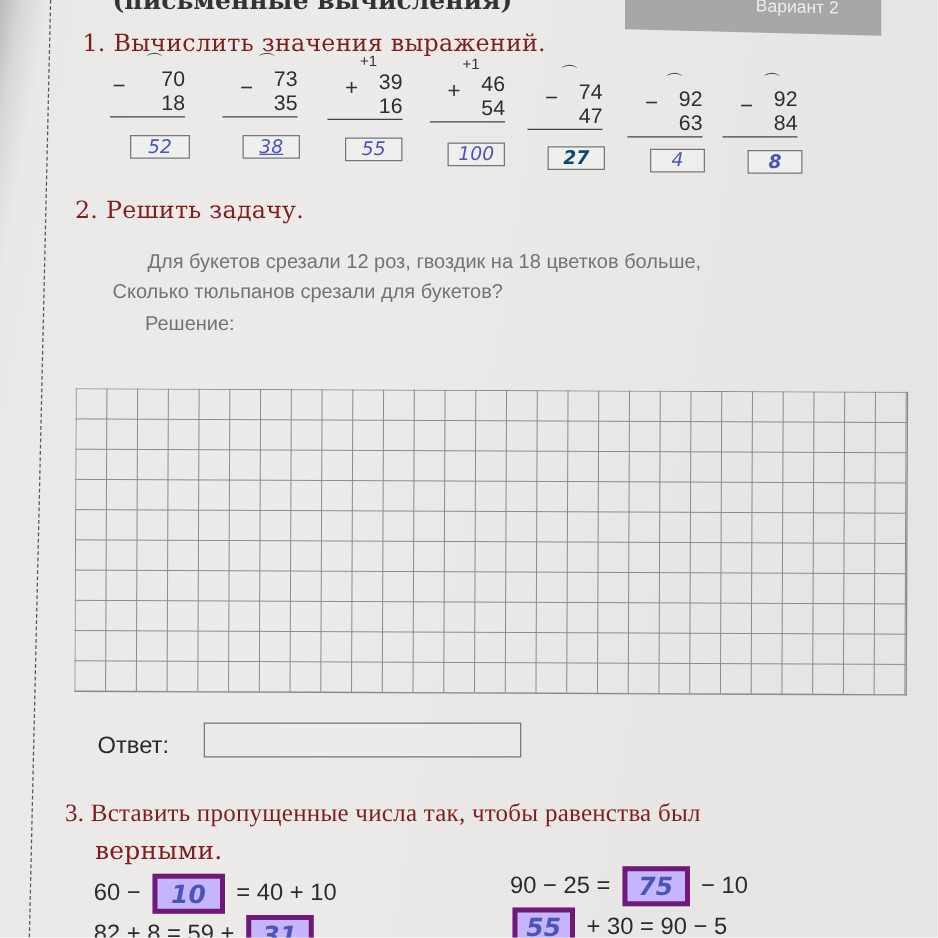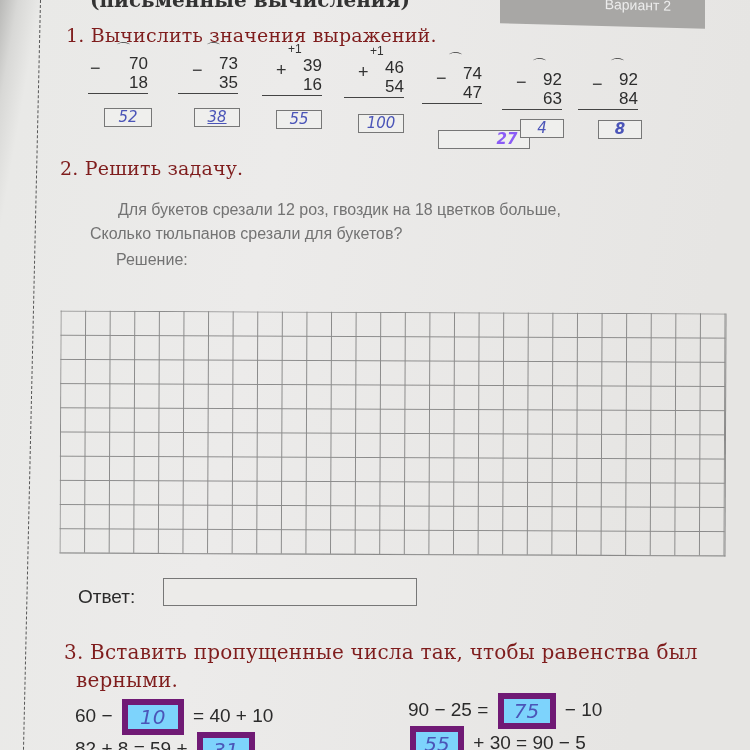--- a/index.html
+++ b/index.html
@@ -54,22 +54,22 @@
     }
 
     .answer-label { position: absolute; left: 78px; top: 586px; font-size: 19px; color: #2b2b2b; }
     .answer-field {
       position: absolute; left: 163px; top: 578px; width: 252px; height: 26px;
       border: 1px solid #777; background: #ecebe9;
     }
 
     .eq { position: absolute; font-size: 19px; color: #2b2b2b; white-space: nowrap; }
     .eq-box {
-      display: inline-block; vertical-align: middle; height: 24px; border: 6px solid #701a75;
-      text-align: center; font-size: 20px; line-height: 24px; margin: 0 4px; background: #7dd3fc;
+      display: inline-block; vertical-align: middle; height: 24px; border: 4px solid #701a75;
+      text-align: center; font-size: 20px; line-height: 24px; margin: 0 4px; background: #c4b5fd; font-weight: bold;
     }
   </style>
 </head>
 <body>
 
 <div>
 
   <div class="cut-line"></div>
 
   <div class="top-title serif">(письменные вычисления)</div>
@@ -116,21 +116,21 @@
   </div>
   <div class="ans-box hand" style="left:358px; top:114px; width:44px;">100</div>
 
   <div class="problem-col sans" style="left:422px; top:64px;">
     <span class="arc" style="left:26px; top:-14px;">⌒</span>
     <span class="op" style="left:14px; top:4px;">−</span>
     <div class="num">74</div>
     <div class="num">47</div>
     <div class="underline-bar"></div>
   </div>
-  <div class="ans-box hand" style="left:438px; top:130px; width:44px; font-weight:bold; color:#8b5cf6;padding-left:46px;">27</div>
+  <div class="ans-box hand" style="left:438px; top:117px; width:44px; font-weight:bold; color:#0c4a6e;">27</div>
 
   <div class="problem-col sans" style="left:502px; top:70px;">
     <span class="arc" style="left:30px; top:-14px;">⌒</span>
     <span class="op" style="left:14px; top:2px;">−</span>
     <div class="num">92</div>
     <div class="num">63</div>
     <div class="underline-bar"></div>
   </div>
   <div class="ans-box hand" style="left:520px; top:119px; width:42px;">4</div>
 
@@ -149,21 +149,21 @@
     <div class="indent">Для букетов срезали 12 роз, гвоздик на 18 цветков больше,</div>
     <div>Сколько тюльпанов срезали для букетов?</div>
     <div style="padding-left:26px; margin-top:2px;">Решение:</div>
   </div>
 
   <div class="grid"></div>
 
   <div class="answer-label sans">Ответ:</div>
   <div class="answer-field"></div>
 
-  <div class="task-heading serif" style="left:64px; top:640px; font-size:20px;">3. Вставить пропущенные числа так, чтобы равенства был</div>
+  <div class="task-heading serif" style="left:52px; top:640px; font-size:20px;font-family:Liberation Serif, serif;">3. Вставить пропущенные числа так, чтобы равенства был</div>
   <div class="task-heading serif" style="left:76px; top:668px; font-size:20px;">верными.</div>
 
   <div class="eq sans" style="left:75px; top:699px;">
     <span>60 −</span>
     <span class="eq-box hand" style="width:50px;">10</span>
     <span>= 40 + 10</span>
   </div>
 
   <div class="eq sans" style="left:408px; top:693px;">
     <span>90 − 25 =</span>

